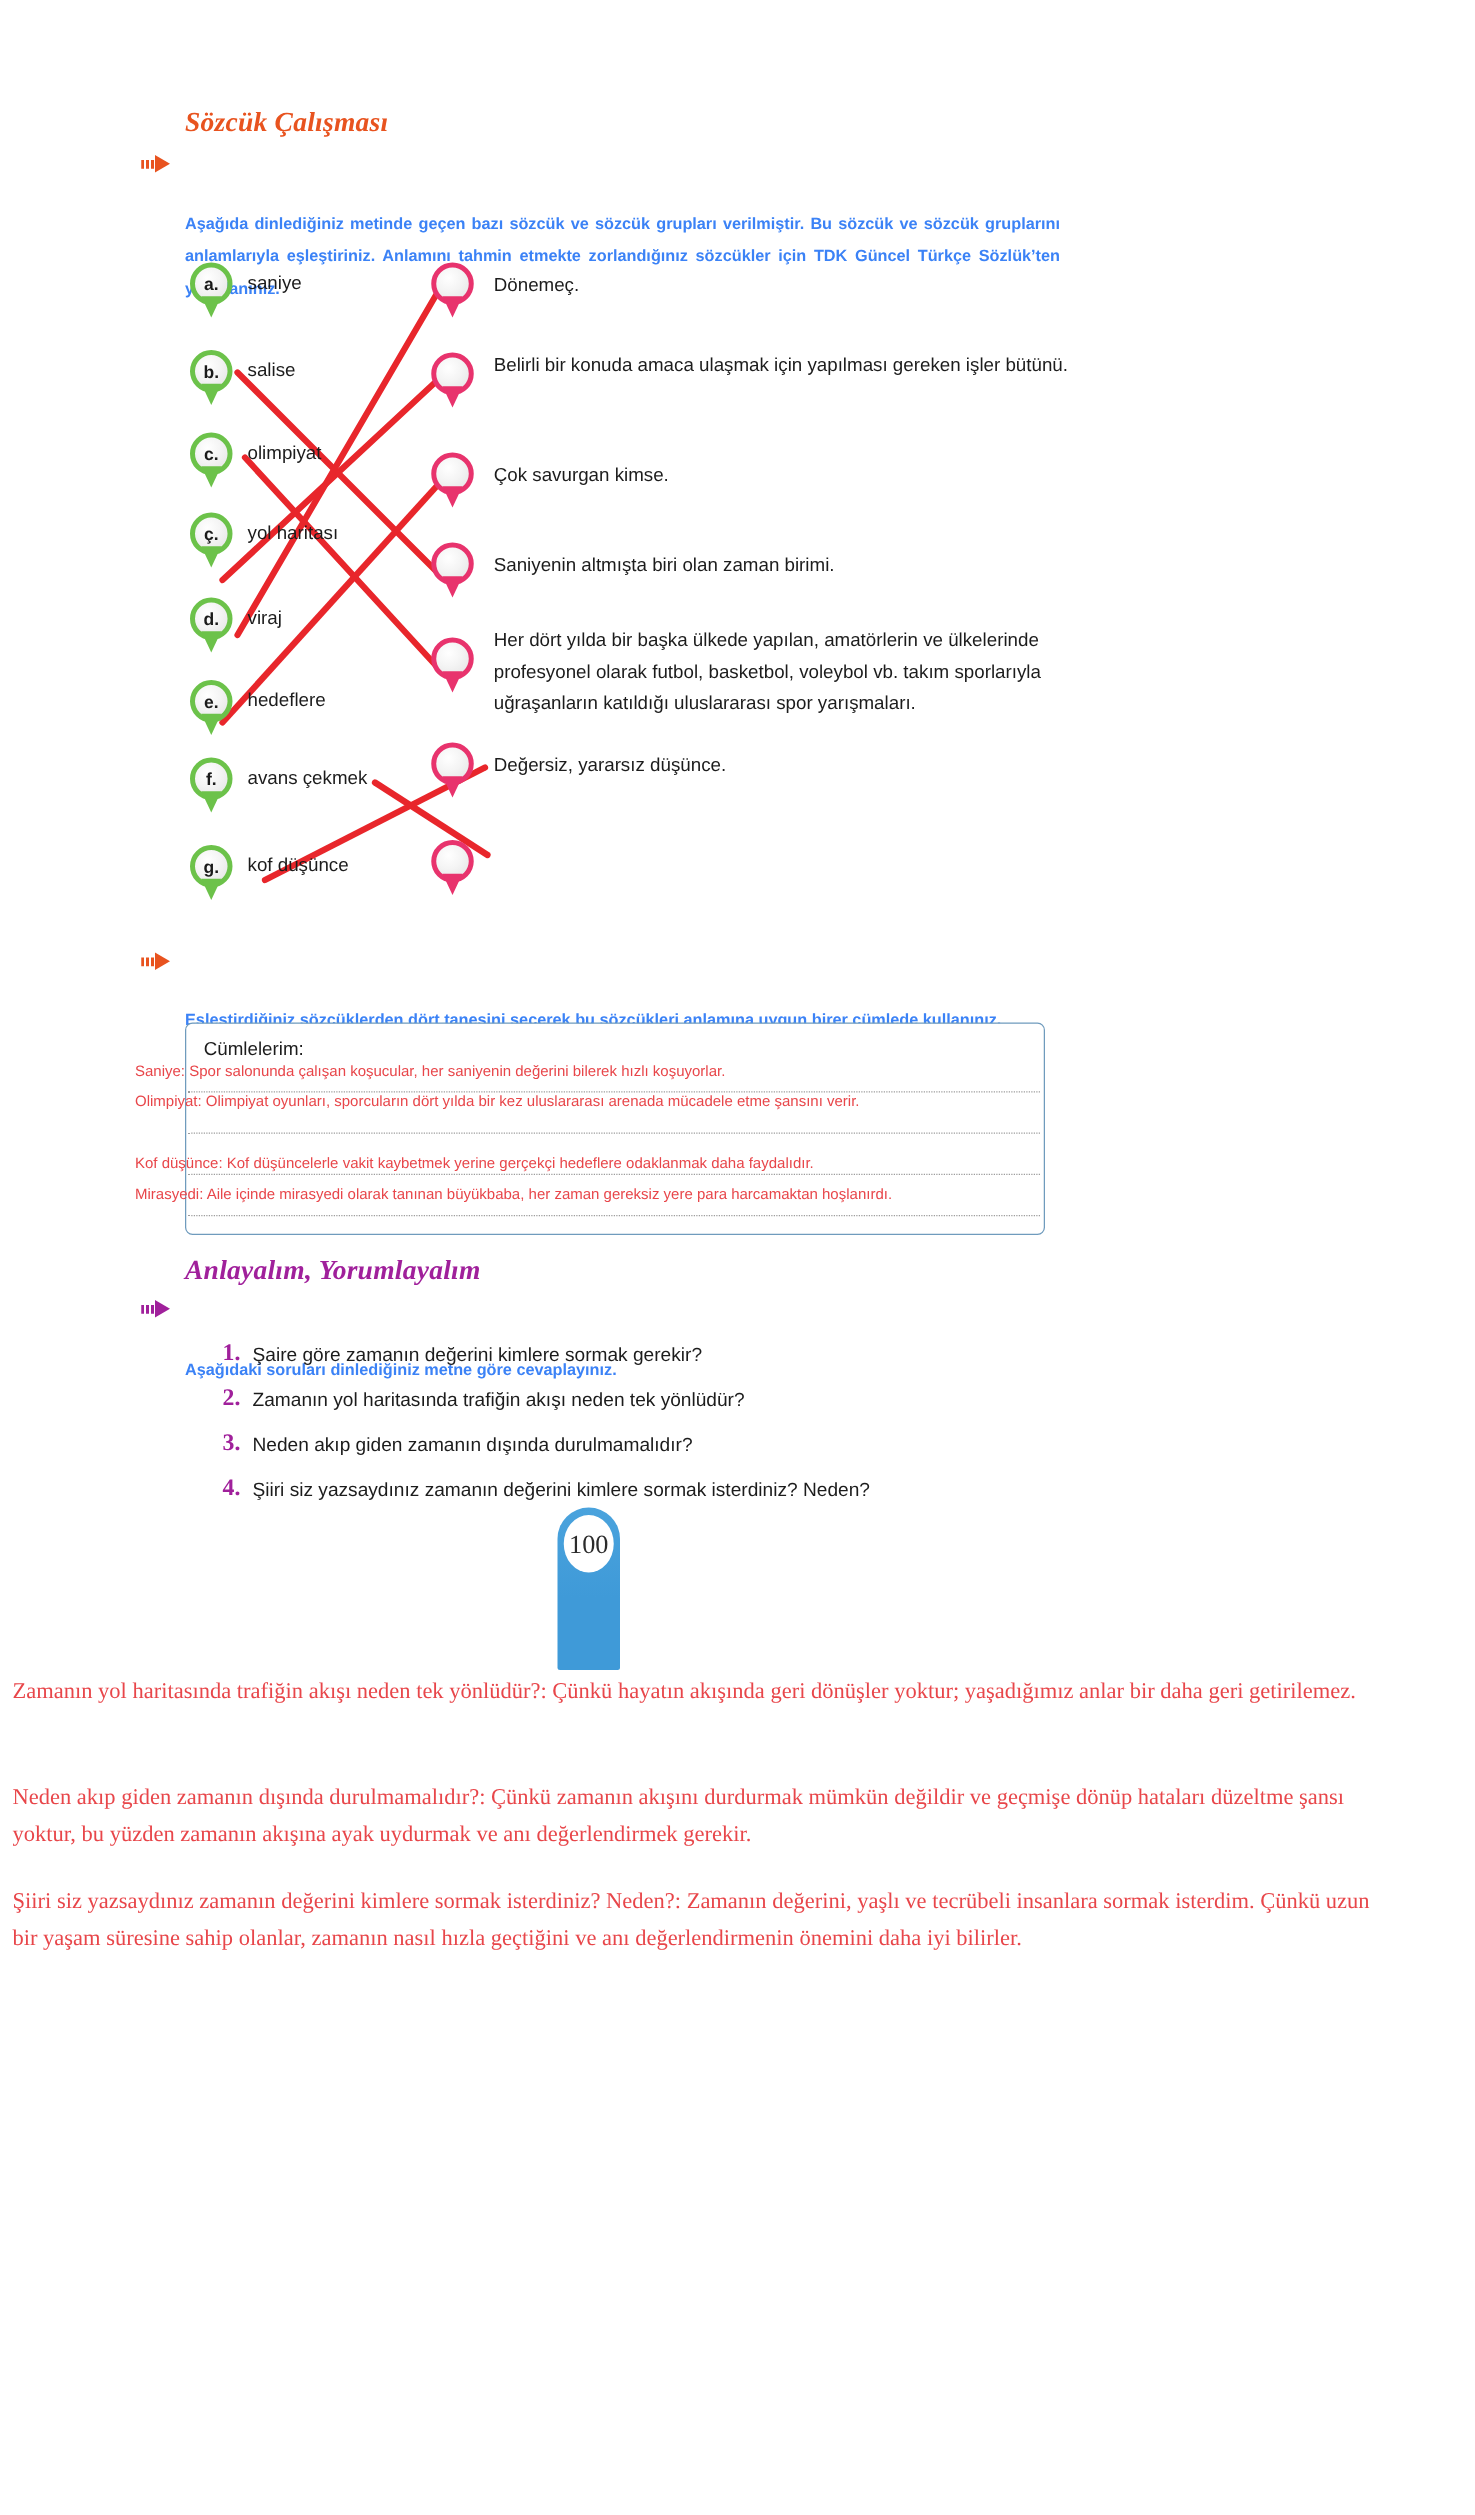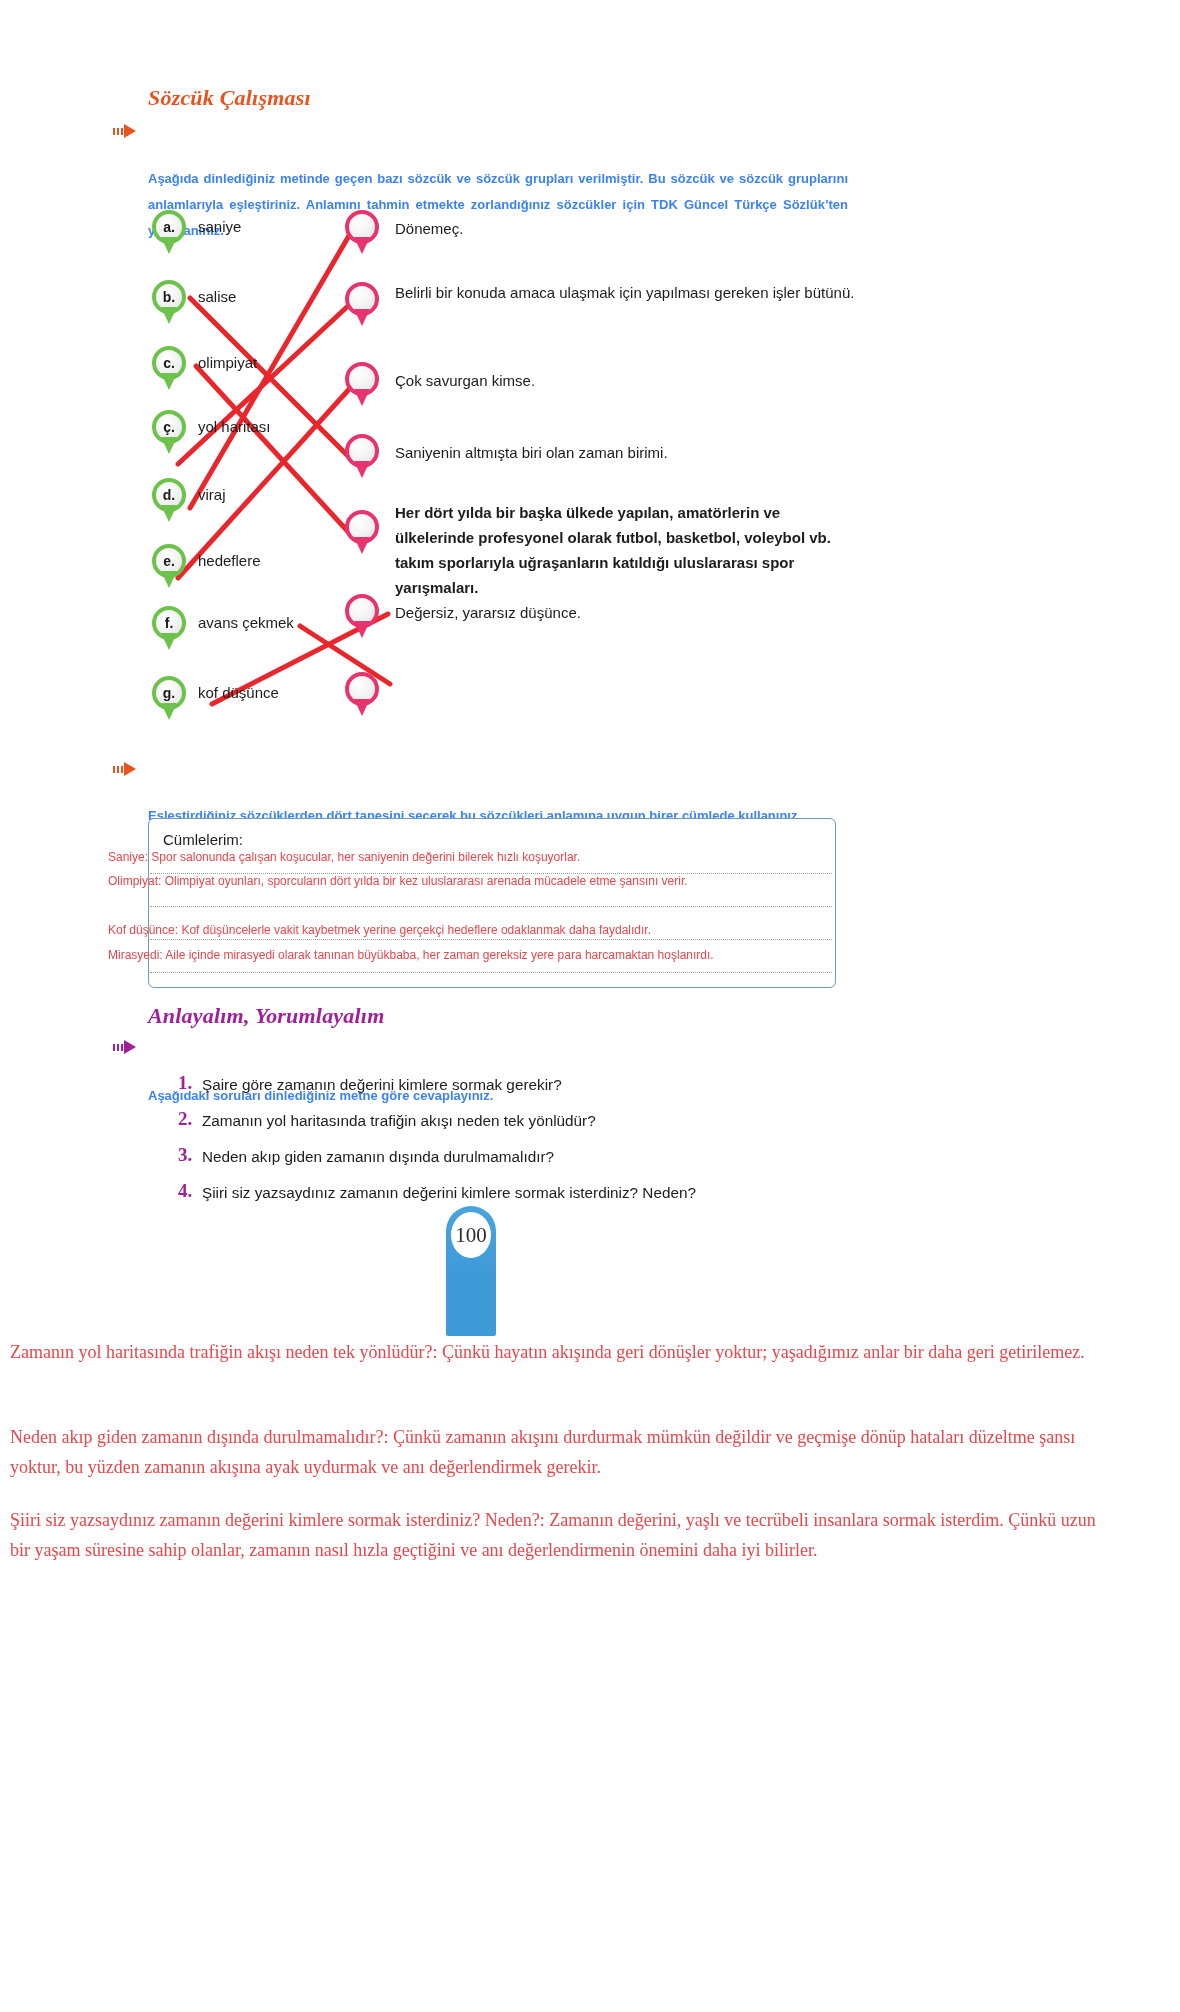--- a/index.html
+++ b/index.html
@@ -255,21 +255,21 @@
     <div class="pin pink" style="left:345px;top:238px;">
       <span class="ball"></span>
       <span class="tip"></span>
     </div>
     <div class="def" style="left:395px;top:244px;width:460px;">Saniyenin altmışta biri olan zaman birimi.</div>
 
     <div class="pin pink" style="left:345px;top:314px;">
       <span class="ball"></span>
       <span class="tip"></span>
     </div>
-    <div class="def" style="left:395px;top:304px;width:462px;font-weight:bold;">Her dört yılda bir başka ülkede yapılan, amatörlerin ve ülkelerinde profesyonel olarak futbol, basketbol, voleybol vb. takım sporlarıyla uğraşanların katıldığı uluslararası spor yarışmaları.</div>
+    <div class="def" style="left:395px;top:304px;width:462px;">Her dört yılda bir başka ülkede yapılan, amatörlerin ve ülkelerinde profesyonel olarak futbol, basketbol, voleybol vb. takım sporlarıyla uğraşanların katıldığı uluslararası spor yarışmaları.</div>
 
     <div class="pin pink" style="left:345px;top:398px;">
       <span class="ball"></span>
       <span class="tip"></span>
     </div>
     <div class="def" style="left:395px;top:404px;width:460px;">Değersiz, yararsız düşünce.</div>
 
     <div class="pin pink" style="left:345px;top:476px;">
       <span class="ball"></span>
       <span class="tip"></span>

